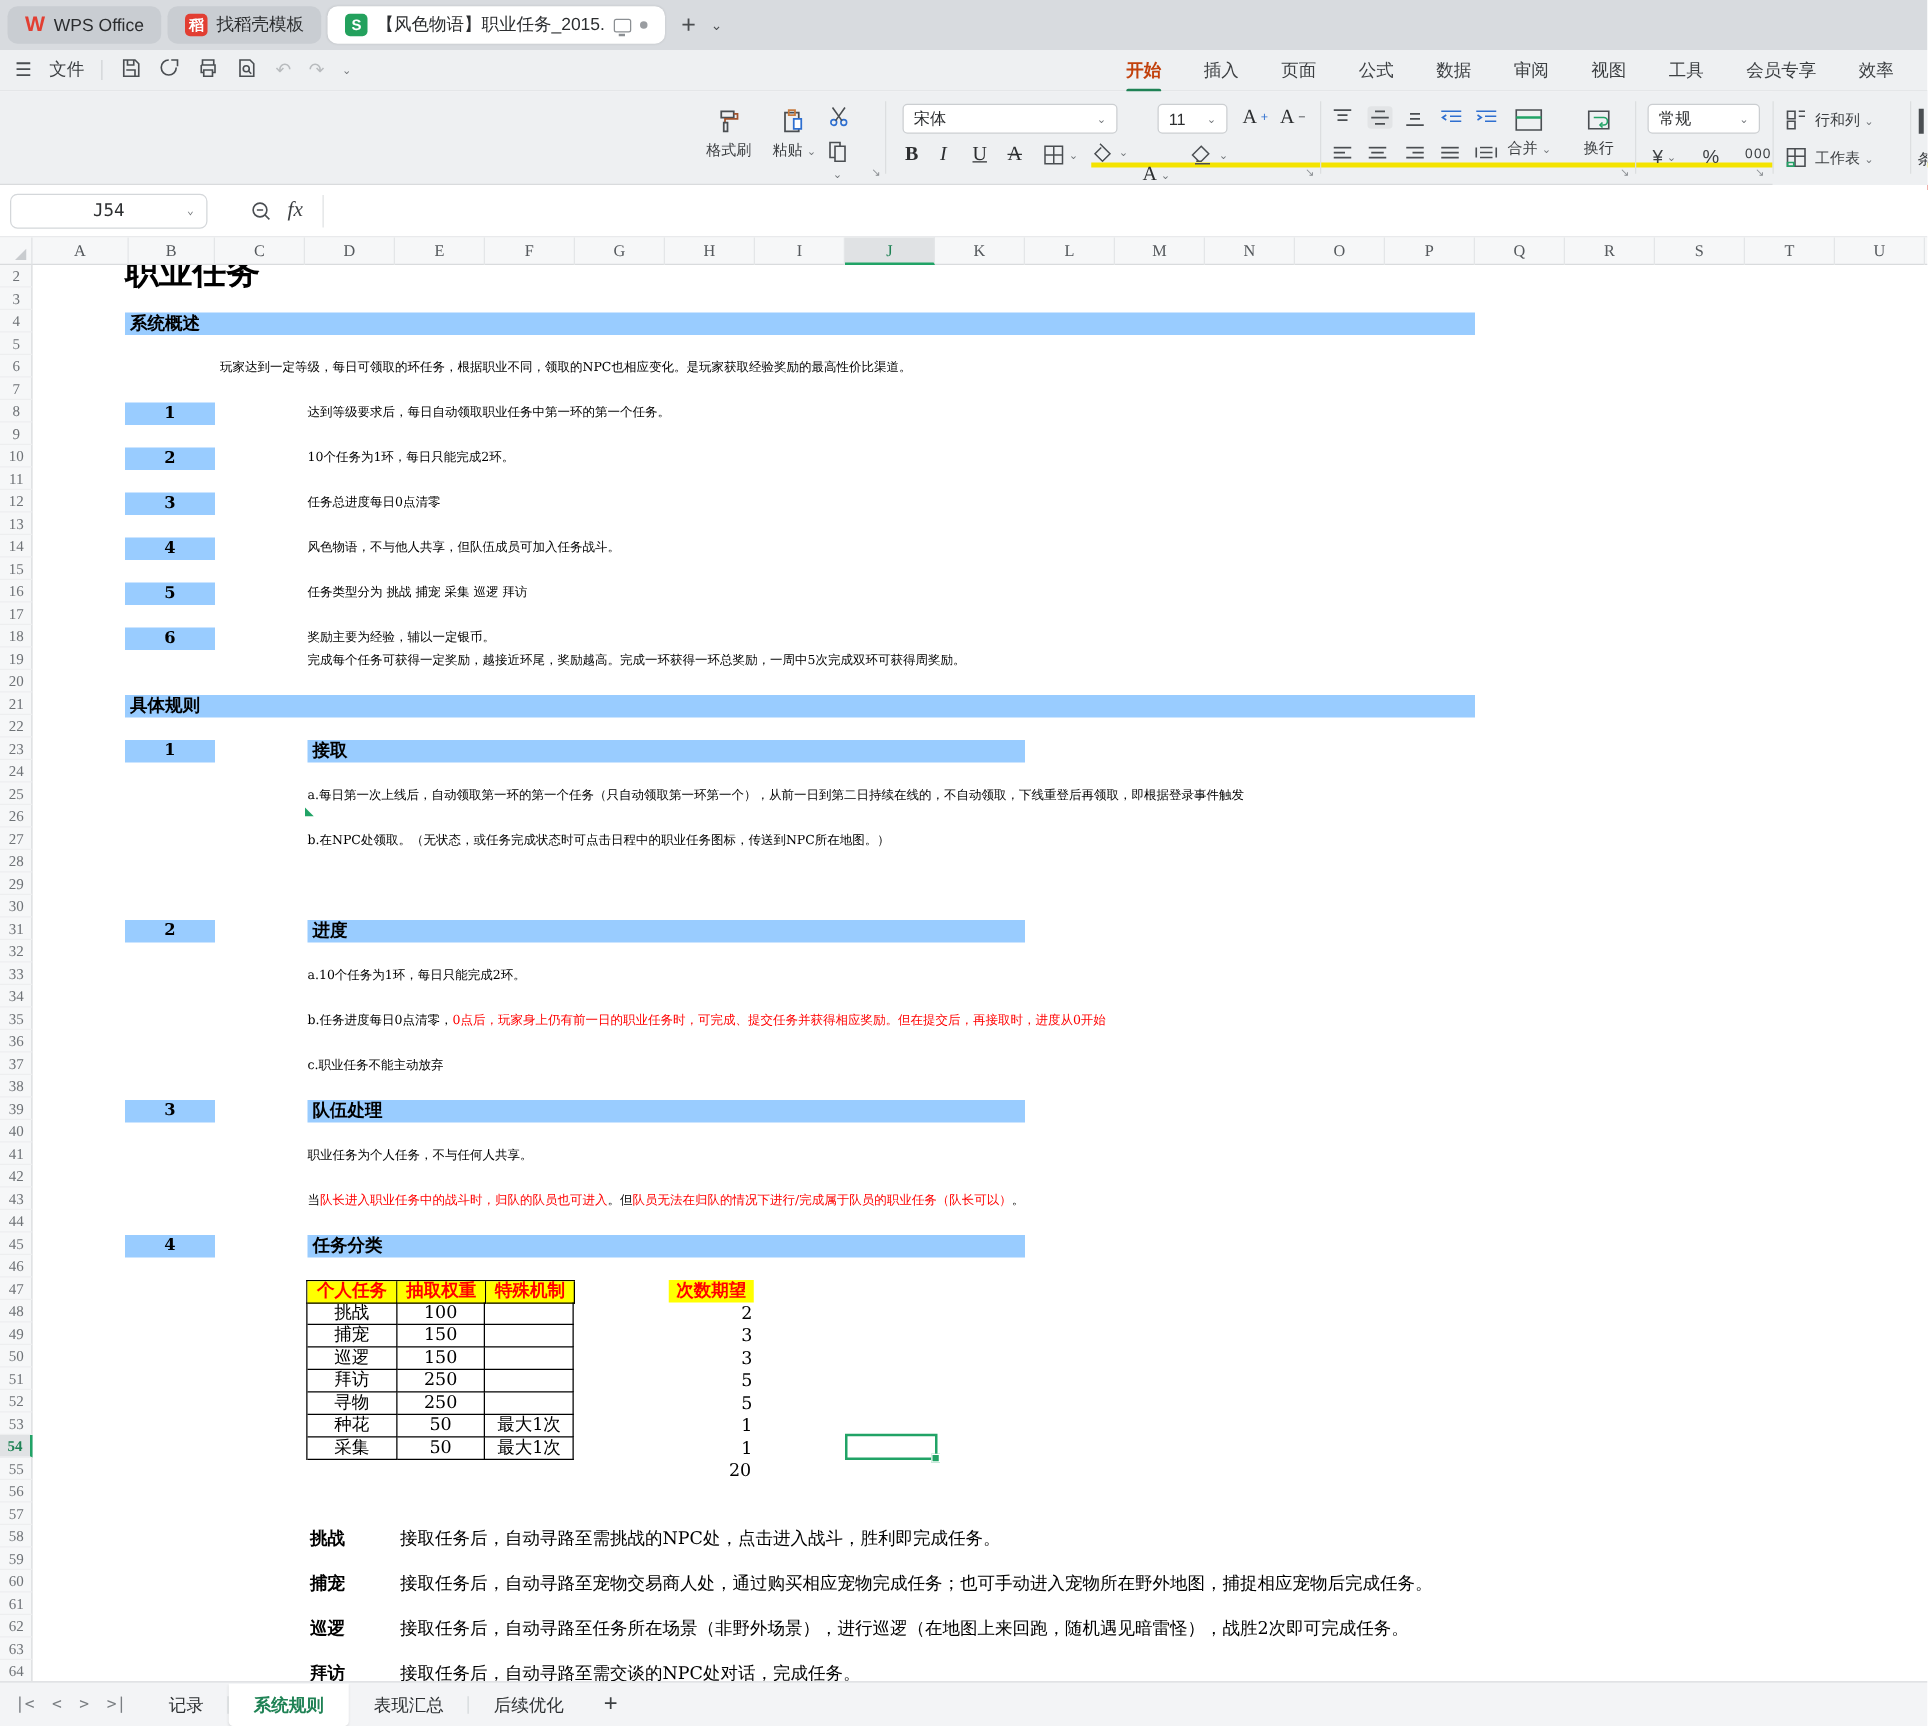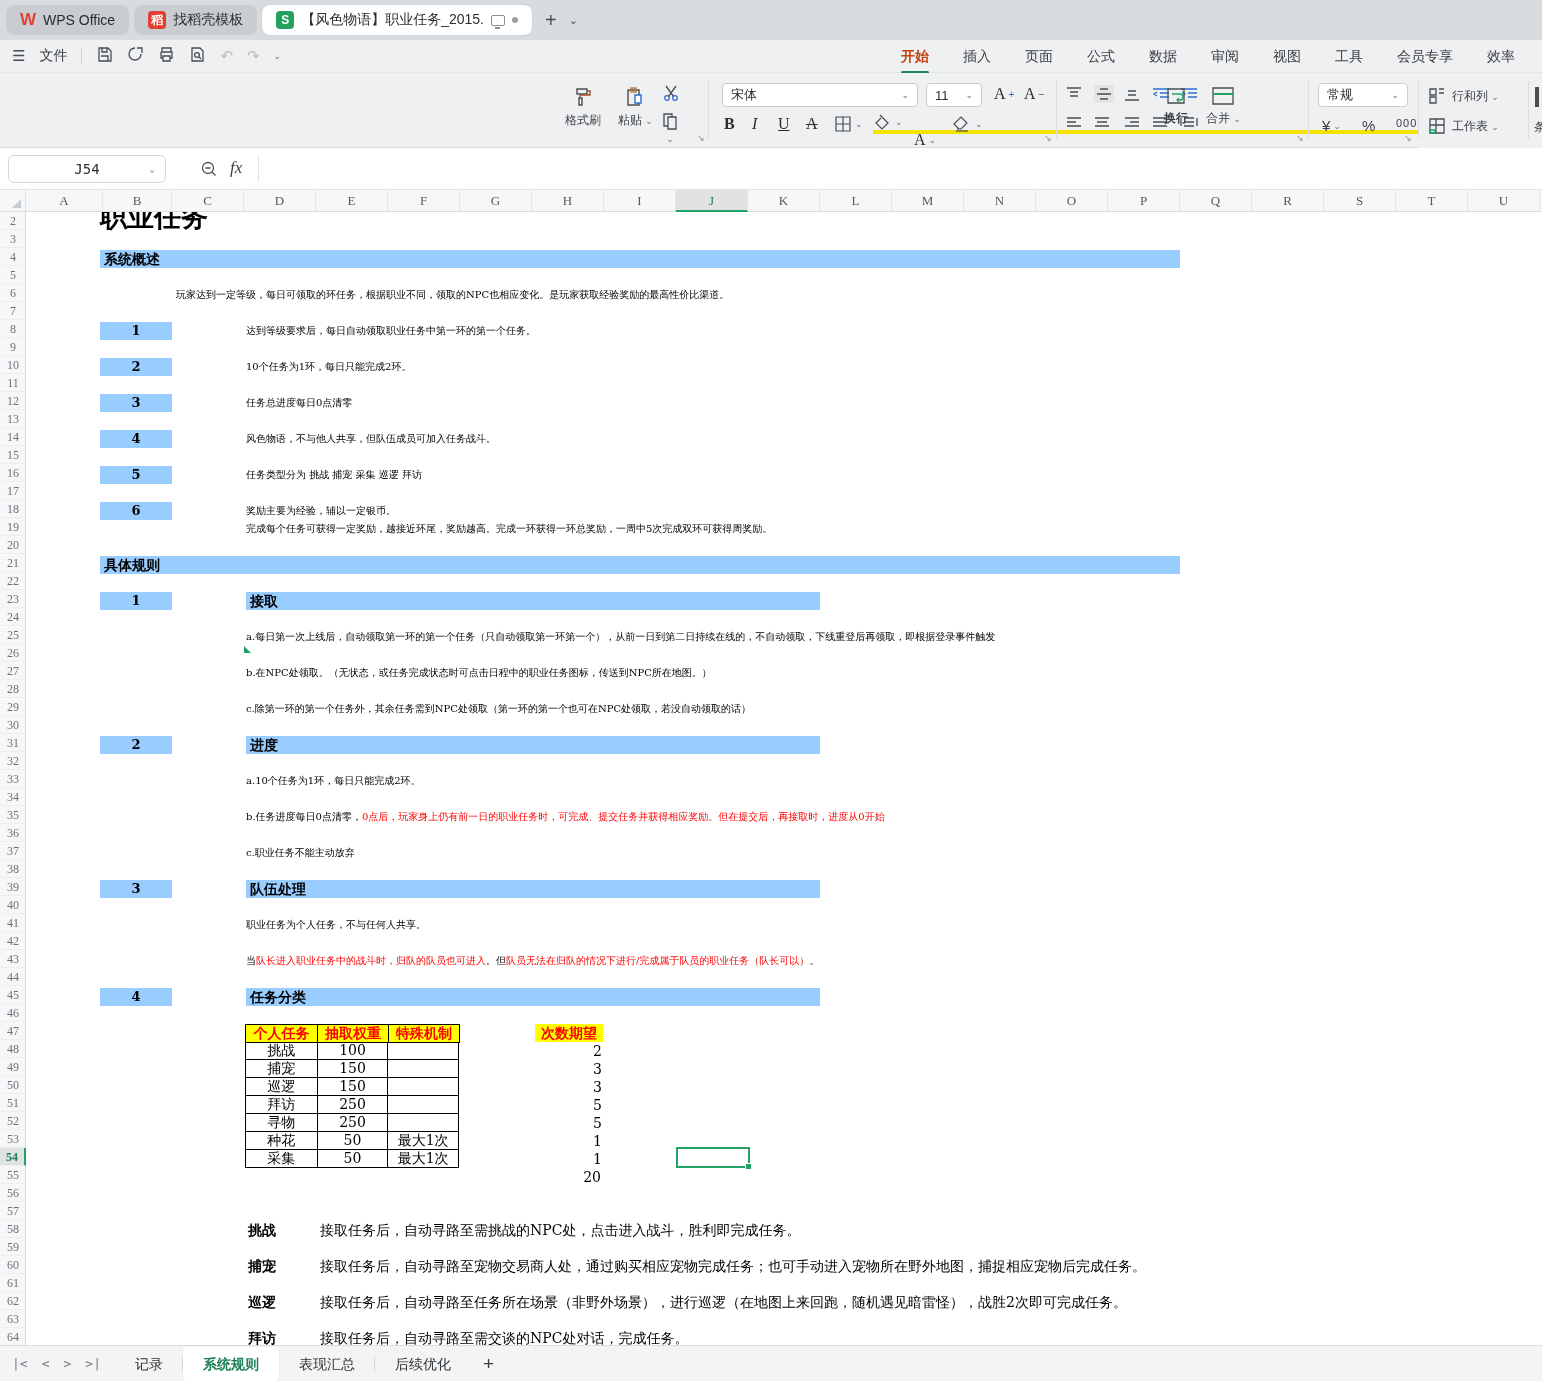--- a/index.html
+++ b/index.html
@@ -213,21 +213,21 @@
     <div class="rbtn" style="left:660px; top:38px;">
       <svg width="20" height="20" viewBox="0 0 20 20">
           <path d="M4 3h8v12H4z" fill="none" stroke="#4a4e52" stroke-width="1.3"></path>
           <path d="M8 6h8v12H8z" fill="#EEF0F2" stroke="#4a4e52" stroke-width="1.3"></path>
         </svg>
       <span class="caret">⌄</span>
     </div>
     <span class="rlauncher" style="left:697px; top:60px;">↘</span>
     <div class="rsep" style="left:708px;"></div>
 
-    <div class="combo" style="left:722px; top:10px; width:196px;">
+    <div class="combo" style="left:722px; top:10px; width:172px;">
       <span>宋体</span>
         <span class="caret">⌄</span>
     </div>
     <div class="combo" style="left:926px; top:10px; width:56px;">
       <span>11</span>
         <span class="caret">⌄</span>
     </div>
 
     <span class="rbtn" style="left:994px; top:12px; flex-direction:row;">
         <span class="fmt-letter">A</span>
@@ -322,21 +322,21 @@
         <svg width="16" height="12" viewBox="0 0 16 12">
           <path d="M1 1h14M1 5h14M1 9h14" stroke="#4a4e52" stroke-width="1.4"></path>
         </svg>
       </span>
     <span class="alicon rbtn" style="left:1180px; top:44px;">
         <svg width="18" height="12" viewBox="0 0 18 12">
           <path d="M4 1h10M4 5h10M4 9h10M1 1v8M17 1v8" stroke="#4a4e52" stroke-width="1.3"></path>
         </svg>
       </span>
 
-    <div class="rbtn" style="left:1164px; top:12px;font-weight:bold;">
+    <div class="rbtn" style="left:1267px; top:12px;">
       <svg width="22" height="22" viewBox="0 0 22 22">
           <path d="M3 4h16v14H3z" fill="none" stroke="#4a4e52" stroke-width="1.3"></path>
           <path d="M7 9h8a3 3 0 0 1 0 6h-2" fill="none" stroke="#21A366" stroke-width="1.3"></path>
           <path d="M14 13l-2 2 2 2" fill="none" stroke="#21A366" stroke-width="1.3"></path>
         </svg>
       <span class="rlabel">换行</span>
     </div>
     <div class="rbtn" style="left:1206px; top:12px;">
       <svg width="24" height="22" viewBox="0 0 24 22">
           <path d="M2 3h20v16H2z" fill="none" stroke="#4a4e52" stroke-width="1.3"></path>
@@ -552,21 +552,20 @@
       </div>
       </div>
 
     <div class="banner" style="top:344px;">具体规则</div>
 
     <div class="numcell" style="top:380px;">1</div>
     <div class="subbanner" style="top:380px;">接取</div>
     <div class="btext" style="left:246px; top:416px;">a.每日第一次上线后，自动领取第一环的第一个任务（只自动领取第一环第一个），从前一日到第二日持续在线的，不自动领取，下线重登后再领取，即根据登录事件触发</div>
     <div class="comment-mark"></div>
     <div class="btext" style="left:246px; top:452px;">b.在NPC处领取。（无状态，或任务完成状态时可点击日程中的职业任务图标，传送到NPC所在地图。）</div>
-    <div class="btext" style="left:246px; top:488px;">c.除第一环的第一个任务外，其余任务需到NPC处领取（第一环的第一个也可在NPC处领取，若没自动领取的话）</div>
 
     <div class="numcell" style="top:524px;">2</div>
     <div class="subbanner" style="top:524px;">进度</div>
     <div class="btext" style="left:246px; top:560px;">a.10个任务为1环，每日只能完成2环。</div>
     <div class="btext" style="left:246px; top:596px;">
       <span>b.任务进度每日0点清零，</span><span class="red">0点后，玩家身上仍有前一日的职业任务时，可完成、提交任务并获得相应奖励。但在提交后，再接取时，进度从0开始</span>
     </div>
     <div class="btext" style="left:246px; top:632px;">c.职业任务不能主动放弃</div>
 
     <div class="numcell" style="top:668px;">3</div>

